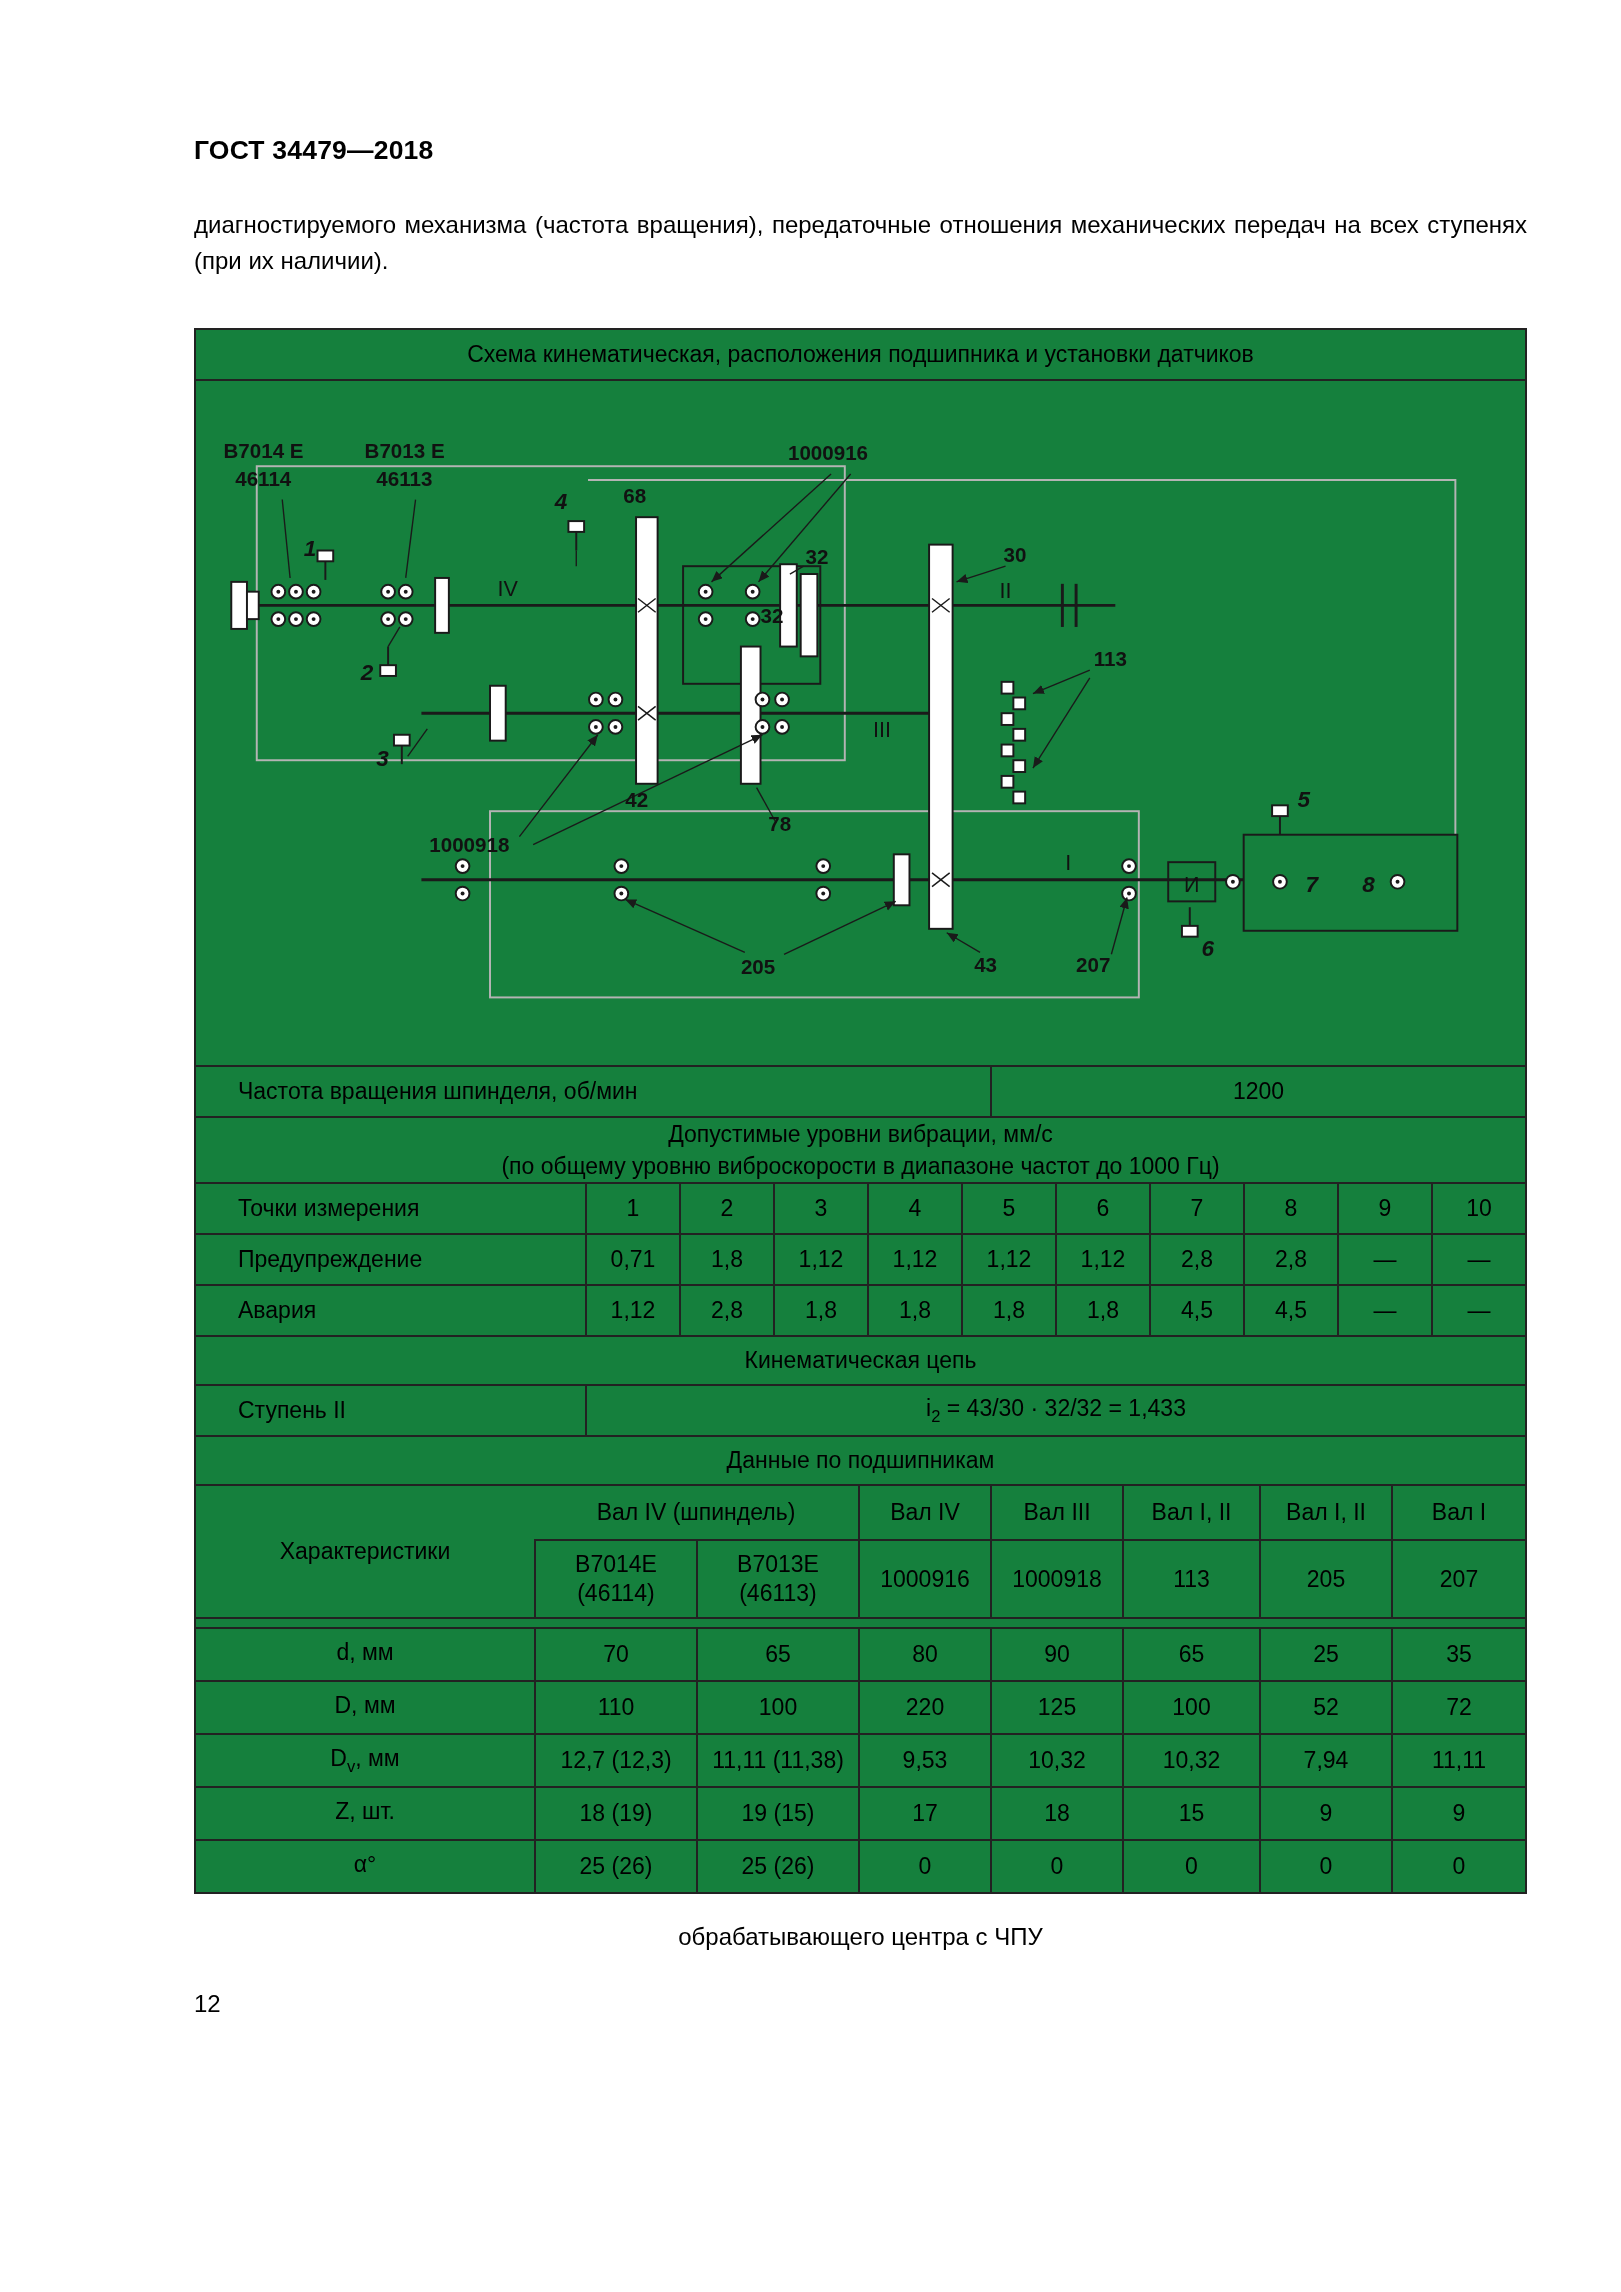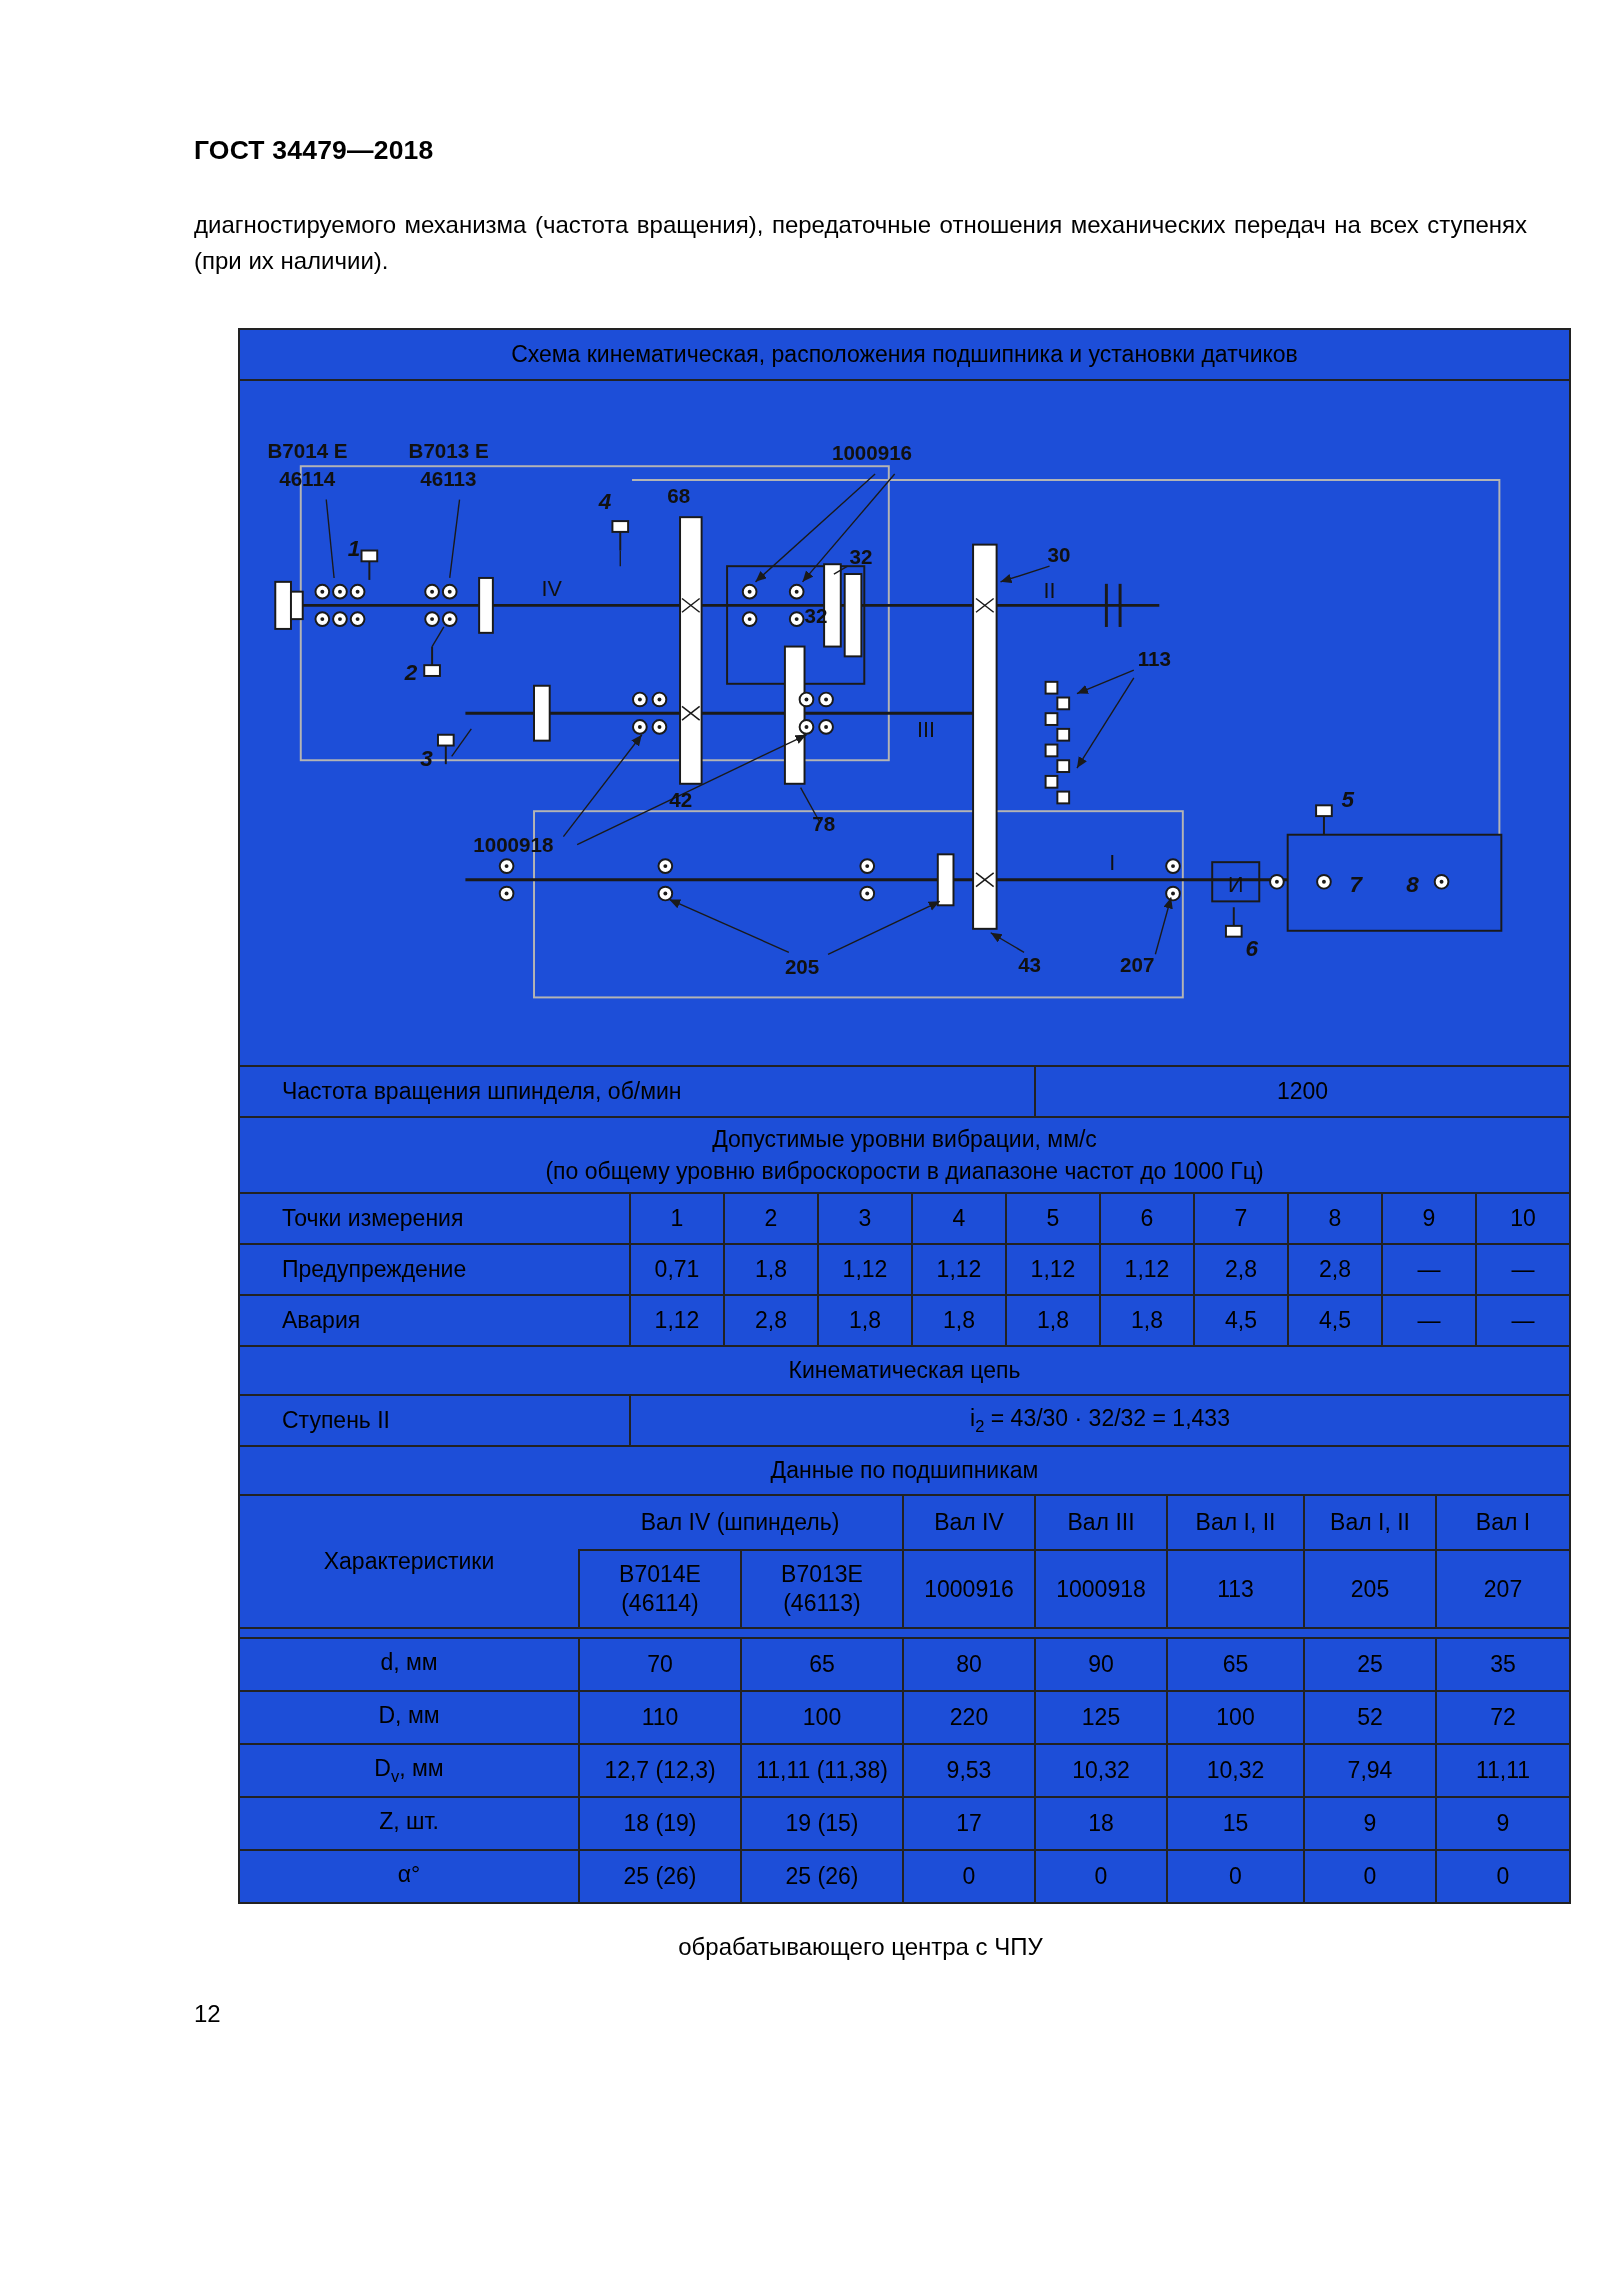--- a/index.html
+++ b/index.html
@@ -6,29 +6,29 @@
   body {
     width:1621px; height:2293px;
     font-family:"Liberation Sans", sans-serif;
     color:#000;
     position:relative;
   }
   .page { padding:135px 94px 0 194px; }
   .gost-header { font-weight:bold; font-size:26.5px; letter-spacing:0.2px; }
   .intro { margin-top:41px; font-size:24px; line-height:1.5; text-align:justify; width:1333px; }
 
-  .figure { margin-top:49px; width:1333px; border:2.9px solid #222; box-sizing:border-box; background:#1d4ed8;margin-left:44px; }
+  .figure { margin-top:49px; width:1333px; border:2.9px solid #222; box-sizing:border-box; background:#15803d; }
   .frow { border-top:2px solid #222; box-sizing:border-box; }
   .frow:first-child { border-top:none; }
   .center { display:flex; align-items:center; justify-content:center; }
   .fs { font-size:23px; }
   .title-row { height:49px; }
   .diagram-row { height:686px; display:flex; align-items:center; overflow:hidden; }
   .h50 { height:49px; }
-  .h78 { height:76px; flex-direction:column; line-height:1.4; }
+  .h78 { height:66px; flex-direction:column; line-height:1.4; }
   .bold { font-weight:bold; }
 
   .grid { display:grid; }
   .grid .cell {
     display:flex; align-items:center; justify-content:center;
     border-left:2px solid #222; box-sizing:border-box;
     text-align:center; padding:2px 3.9px;
   }
   .grid .cell:first-child { border-left:none; }
   .grid .lab { justify-content:flex-start; padding-left:42px; text-align:left; }

